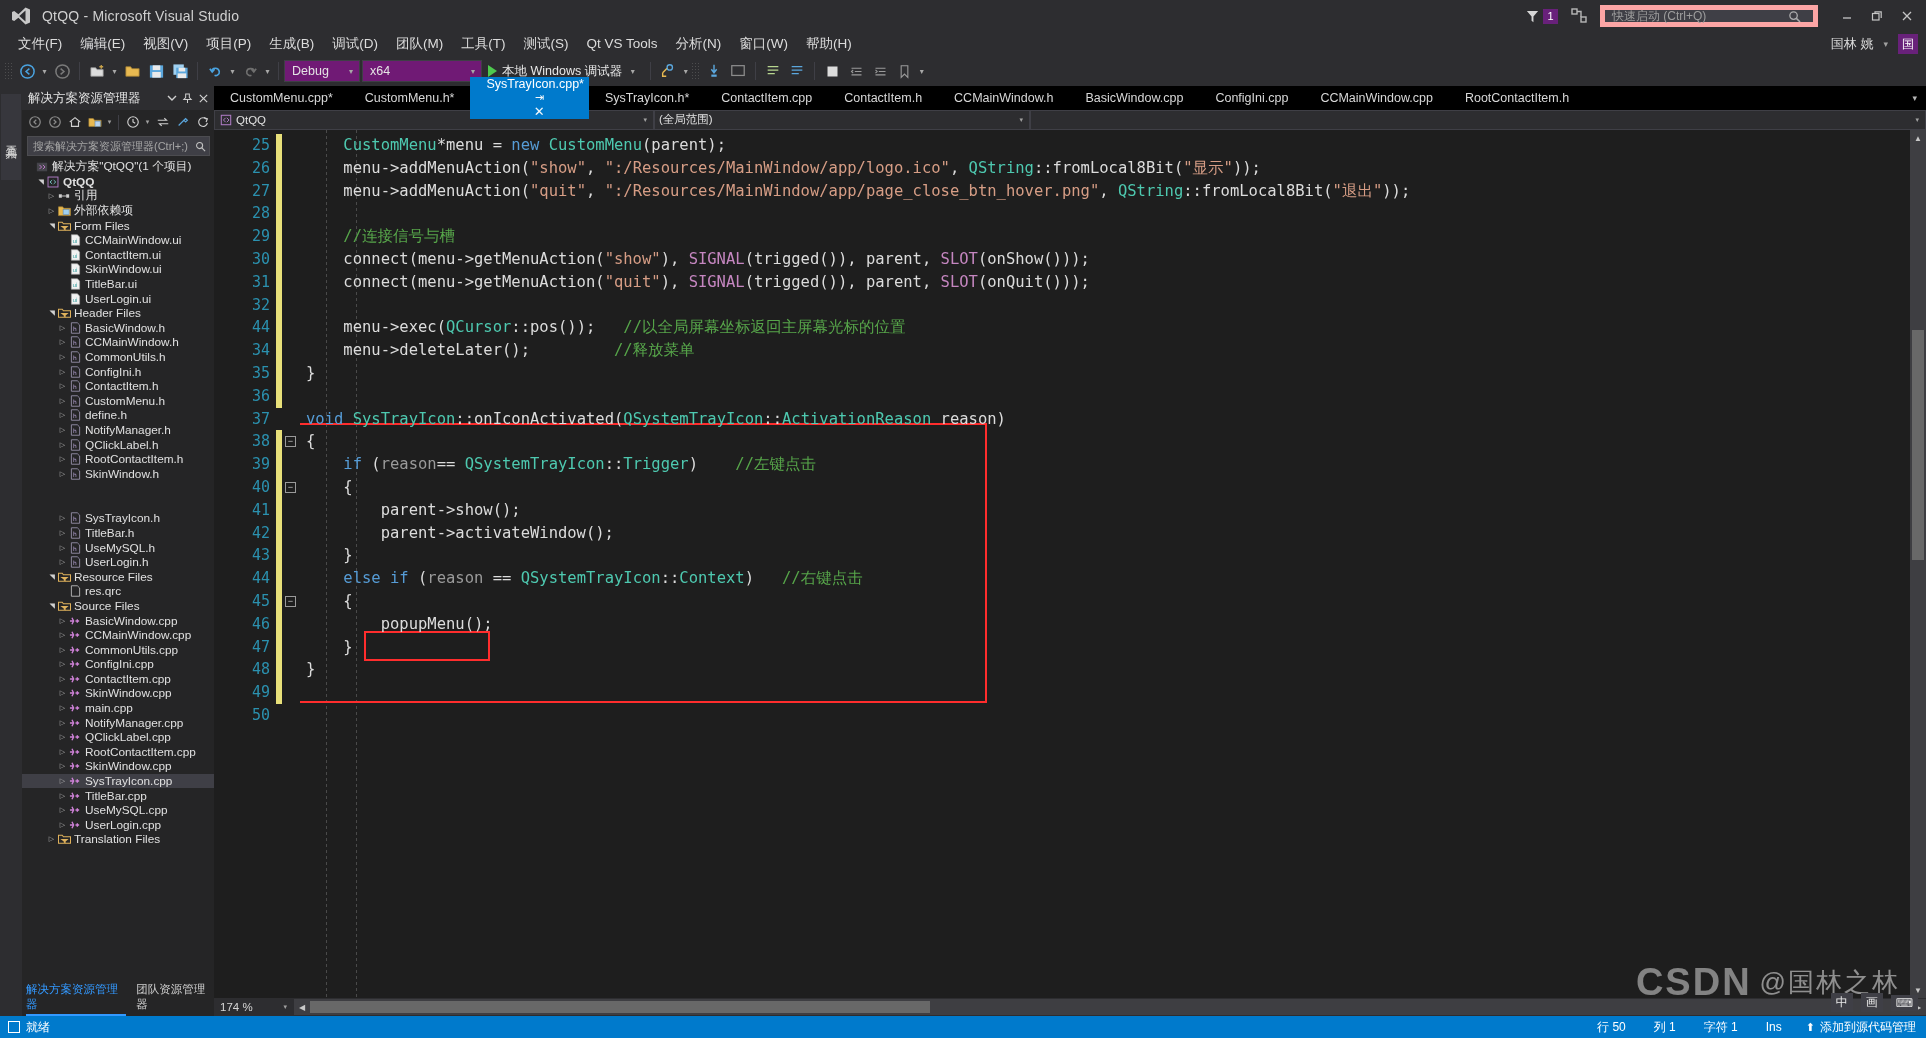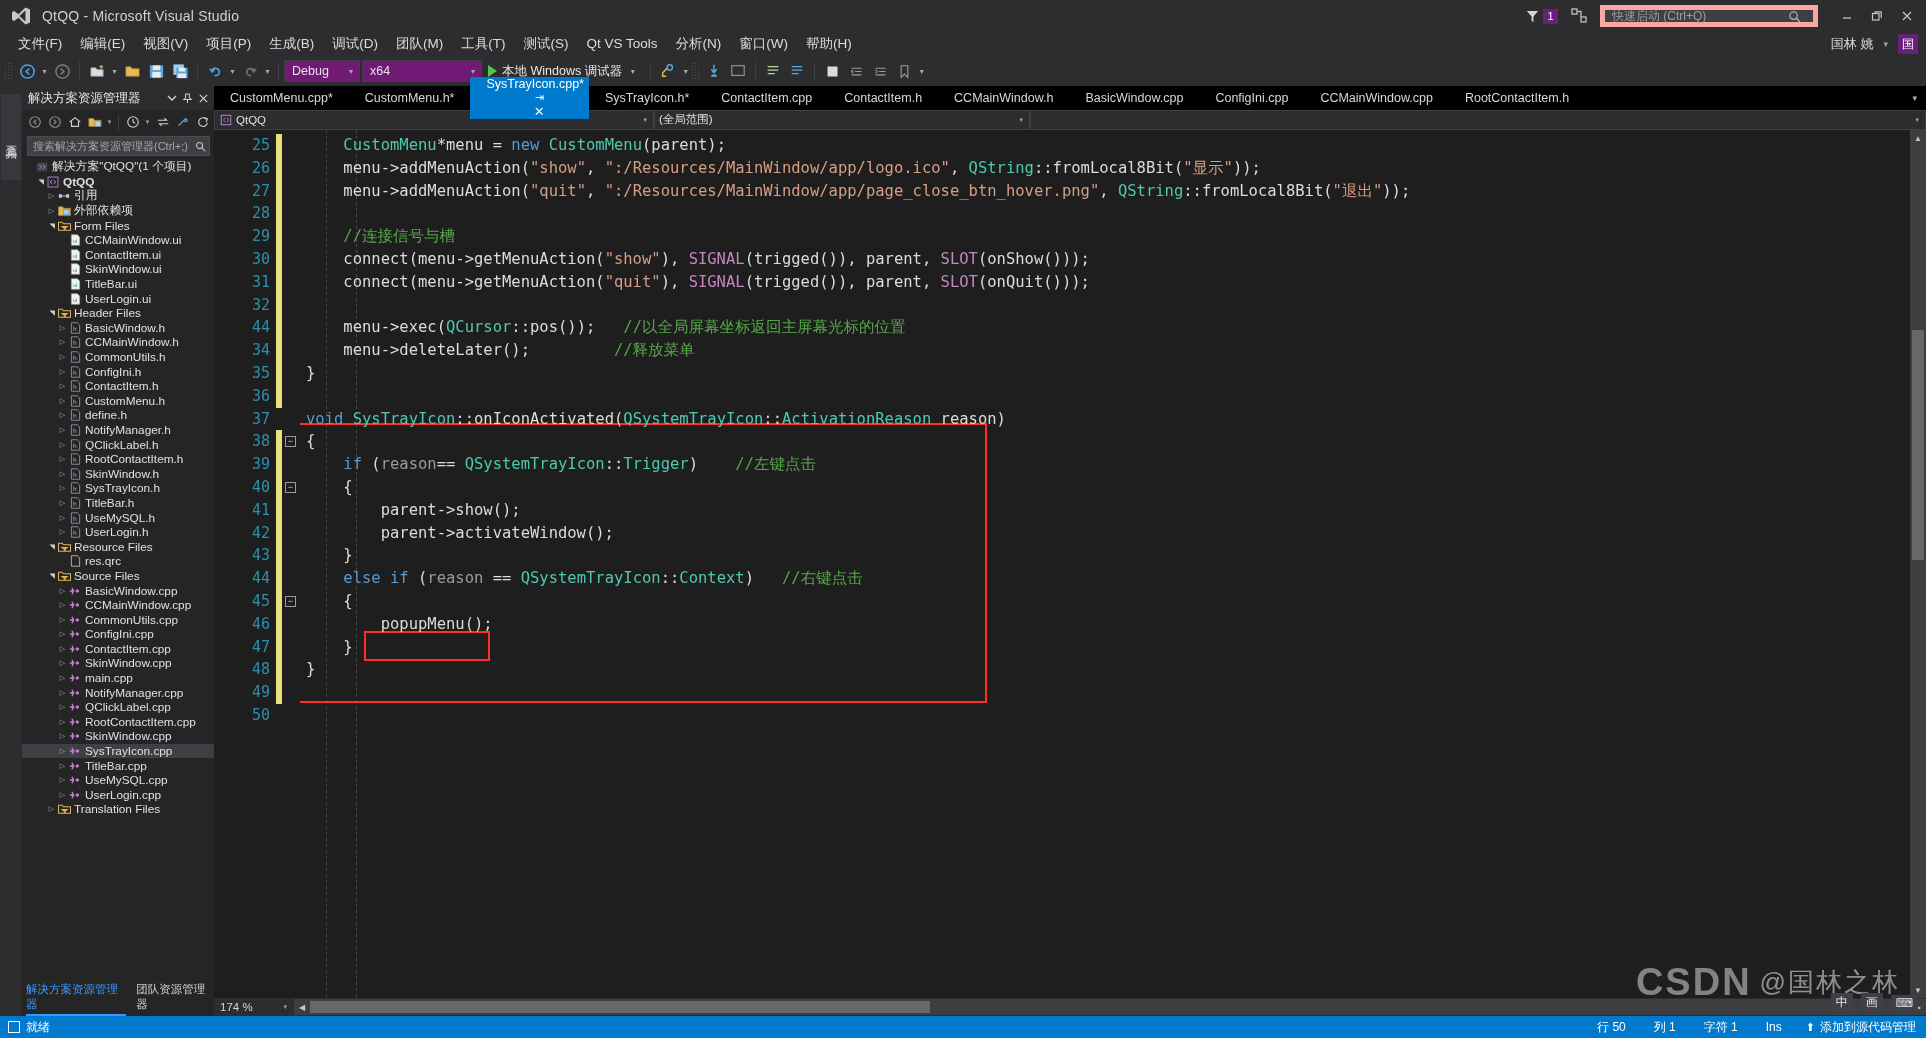--- a/index.html
+++ b/index.html
@@ -742,21 +742,21 @@
           <div class="row" style="padding-left: 35px;">
             <span class="arrow">▷</span>
             <span class="ficon">
               <svg width="11" height="12" viewBox="0 0 12 13">
                 <path d="M1.5 0.8 H8 L10.5 3.2 V12.2 H1.5 Z" fill="none" stroke="#a09ab5" stroke-width=".9"></path>
                 <text x="3.2" y="9.4" font-size="6.4" fill="#b9a6d8" font-family="DejaVu Sans">h</text>
               </svg>
             </span>
             <span class="lbl">SkinWindow.h</span>
           </div>
-          <div class="row" style="padding-left: 35px;">
+          <div class="row" style="padding-left: 35px; margin-top: 30px;">
             <span class="arrow">▷</span>
             <span class="ficon">
               <svg width="11" height="12" viewBox="0 0 12 13">
                 <path d="M1.5 0.8 H8 L10.5 3.2 V12.2 H1.5 Z" fill="none" stroke="#a09ab5" stroke-width=".9"></path>
                 <text x="3.2" y="9.4" font-size="6.4" fill="#b9a6d8" font-family="DejaVu Sans">h</text>
               </svg>
             </span>
             <span class="lbl">SysTrayIcon.h</span>
           </div>
           <div class="row" style="padding-left: 35px;">

